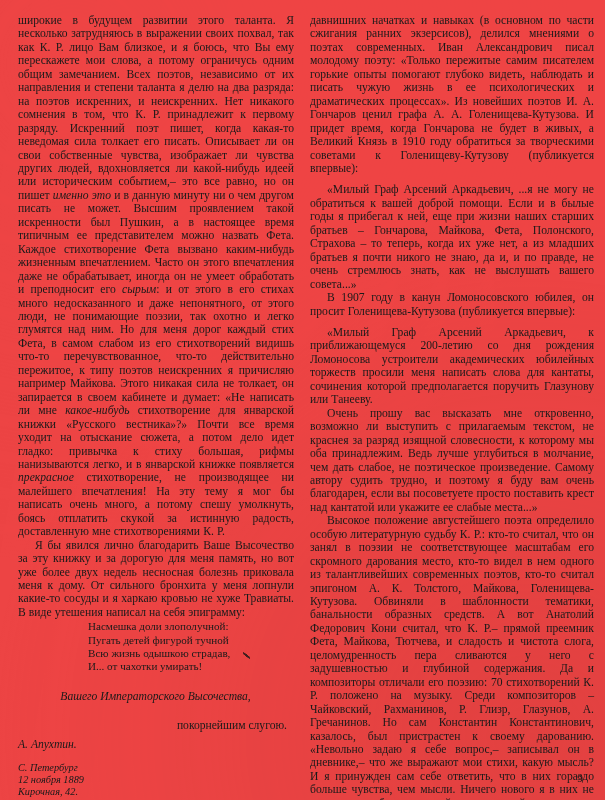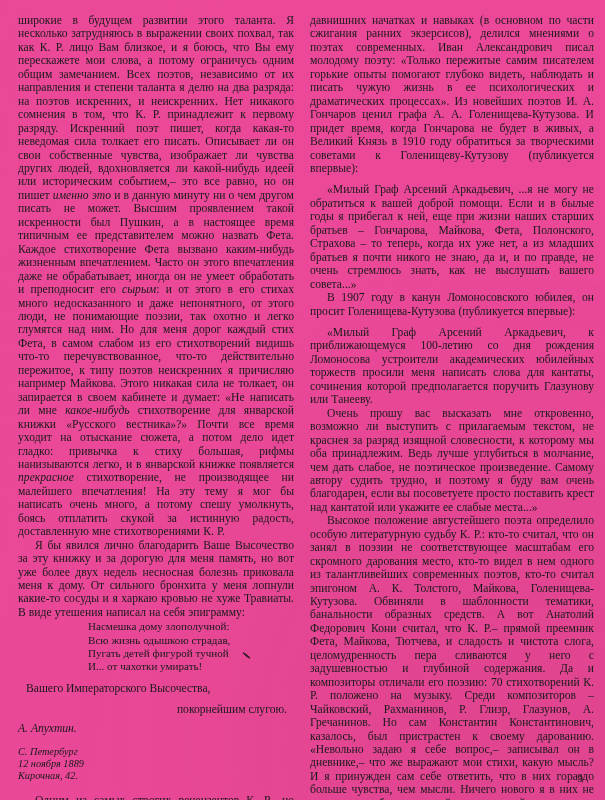--- a/index.html
+++ b/index.html
@@ -12,21 +12,21 @@
     height: 800px;
     background: #f3f2ef;
     font-family: "Liberation Serif", "DejaVu Serif", serif;
     color: #1a1a1a;
     overflow: hidden;
     position: relative;
   }
   #page {
     position: absolute;
     inset: 0;
-    background: #ec4899;
+    background: #ef4444;
   }
   
   #page::before {
     content: "";
     position: absolute;
     inset: 0;
     pointer-events: none;
     background:
       radial-gradient(circle at 12% 8%, rgba(255,255,255,0.55), rgba(255,255,255,0) 55%),
       radial-gradient(circle at 88% 92%, rgba(206,203,196,0.30), rgba(255,255,255,0) 60%),
@@ -76,25 +76,26 @@
     margin: 1px 0 0 0;
     padding-left: 70px;
     font-size: 11.1px;
     line-height: 13.3px;
     text-align: left;
   }
   .verse div { white-space: nowrap; }
 
   
   .closing-1 {
-    text-align: left;
+    text-align: center;
     font-size: 11.6px;
     line-height: 13.45px;
-    margin: 8px;
+    margin: 16px;
     padding-right: 1px;
+    font-style: italic;
   }
   .closing-2 {
     text-align: right;
     font-size: 11.6px;
     line-height: 13.45px;
     margin: 6px;
     padding-right: 1px;
   }
   .signature {
     text-align: left;
@@ -143,23 +144,23 @@
 
   <div class="columns">
 
     <div class="col left">
 
       <p class="noind">широкие в будущем развитии этого таланта. Я несколько затрудняюсь в выражении своих похвал, так как К. Р. лицо Вам близкое, и я боюсь, что Вы ему перескажете мои слова, а потому ограничусь одним общим замечанием. Всех поэтов, независимо от их направления и степени таланта я делю на два разряда: на поэтов искренних, и неискренних. Нет никакого сомнения в том, что К. Р. принадлежит к первому разряду. Искренний поэт пишет, когда какая-то неведомая сила толкает его писать. Описывает ли он свои собственные чувства, изображает ли чувства других людей, вдохновляется ли какой-нибудь идеей или историческим событием,– это все равно, но он пишет <span class="it">именно это</span> и в данную минуту ни о чем другом писать не может. Высшим проявлением такой искренности был Пушкин, а в настоящее время типичным ее представителем можно назвать Фета. Каждое стихотворение Фета вызвано каким-нибудь жизненным впечатлением. Часто он этого впечатления даже не обрабатывает, иногда он не умеет обработать и преподносит его <span class="it">сырым</span>: и от этого в его стихах много недосказанного и даже непонятного, от этого люди, не понимающие поэзии, так охотно и легко глумятся над ним. Но для меня дорог каждый стих Фета, в самом слабом из его стихотворений видишь что-то перечувствованное, что-то действительно пережитое, к типу поэтов неискренних я причисляю например Майкова. Этого никакая сила не толкает, он запирается в своем кабинете и думает: «Не написать ли мне <span class="it">какое-нибудь</span> стихотворение для январской книжки «Русского вестника»?» Почти все время уходит на отыскание сюжета, а потом дело идет гладко: привычка к стиху большая, рифмы нанизываются легко, и в январской книжке появляется <span class="it">прекрасное</span> стихотворение, не производящее ни малейшего впечатления! На эту тему я мог бы написать очень много, а потому спешу умолкнуть, боясь отплатить скукой за истинную радость, доставленную мне стихотворениями К. Р.</p>
 
       <p class="ind">Я бы явился лично благодарить Ваше Высочество за эту книжку и за дорогую для меня память, но вот уже более двух недель несносная болезнь приковала меня к дому. От сильного бронхита у меня лопнули какие-то сосуды и я харкаю кровью не хуже Травиаты. В виде утешения написал на себя эпиграмму:</p>
 
       <div class="verse">
-        <div>Насмешка дому злополучной:</div>
+        <div>Насмешка доли злополучной:</div>
+        <div>Пугать детей фигурой тучной</div>
         <div>Всю жизнь одышкою страдав,</div>
-        <div>Пугать детей фигурой тучной</div>
         <div>И... от чахотки умирать!</div>
       </div>
 
       <div class="closing-1">Вашего Императорского Высочества,</div>
       <div class="closing-2">покорнейшим слугою.</div>
       <div class="signature">А. Апухтин.</div>
 
       <div class="address">
         <div>С. Петербург</div>
         <div>12 ноября 1889</div>
@@ -169,21 +170,21 @@
       <p class="ind gap-before">Одним из самых строгих рецензентов К. Р., но самым дорогим для души поэта был Иван Александрович Гончаров. Их переписка началась, когда писателю было за семьдесят лет, а К. Р.– двадцать шесть. «Гончаров с добросовестностью профессионала-наставника разбирал присылаемые ему сборники и отдельные вещи, предостерегая от неумеренного подражания великим, вспоминал о своих</p>
     </div>
 
     <div class="col right">
       <p class="noind">давнишних начатках и навыках (в основном по части сжигания ранних экзерсисов), делился мнениями о поэтах современных. Иван Александрович писал молодому поэту: «Только пережитые самим писателем горькие опыты помогают глубоко видеть, наблюдать и писать чужую жизнь в ее психологических и драматических процессах». Из новейших поэтов И. А. Гончаров ценил графа А. А. Голенищева-Кутузова. И придет время, когда Гончарова не будет в живых, а Великий Князь в 1910 году обратиться за творческими советами к Голенищеву-Кутузову (публикуется впервые):</p>
 
       <p class="ind gap-before-sm">«Милый Граф Арсений Аркадьевич, ...я не могу не обратиться к вашей доброй помощи. Если и в былые годы я прибегал к ней, еще при жизни наших старших братьев – Гончарова, Майкова, Фета, Полонского, Страхова – то теперь, когда их уже нет, а из младших братьев я почти никого не знаю, да и, и по правде, не очень стремлюсь знать, как не выслушать вашего совета...»</p>
 
       <p class="ind">В 1907 году в канун Ломоносовского юбилея, он просит Голенищева-Кутузова (публикуется впервые):</p>
 
-      <p class="ind gap-before-sm">«Милый Граф Арсений Аркадьевич, к приближающемуся 100-летию со дня рождения Ломоносова устроители академических юбилейных торжеств просили меня написать слова для кантаты, сочинения которой предполагается поручить Глазунову или Танееву.</p>
+      <p class="ind gap-before-sm">«Милый Граф Арсений Аркадьевич, к приближающемуся 200-летию со дня рождения Ломоносова устроители академических юбилейных торжеств просили меня написать слова для кантаты, сочинения которой предполагается поручить Глазунову или Танееву.</p>
 
       <p class="ind">Очень прошу вас высказать мне откровенно, возможно ли выступить с прилагаемым текстом, не краснея за разряд изящной словесности, к которому мы оба принадлежим. Ведь лучше углубиться в молчание, чем дать слабое, не поэтическое произведение. Самому автору судить трудно, и поэтому я буду вам очень благодарен, если вы посоветуете просто поставить крест над кантатой или укажите ее слабые места...»</p>
 
       <p class="ind">Высокое положение августейшего поэта определило особую литературную судьбу К. Р.: кто-то считал, что он занял в поэзии не соответствующее масштабам его скромного дарования место, кто-то видел в нем одного из талантливейших современных поэтов, кто-то считал эпигоном А. К. Толстого, Майкова, Голенищева-Кутузова. Обвиняли в шаблонности тематики, банальности образных средств. А вот Анатолий Федорович Кони считал, что К. Р.– прямой преемник Фета, Майкова, Тютчева, и сладость и чистота слога, целомудренность пера сливаются у него с задушевностью и глубиной содержания. Да и композиторы отличали его поэзию: 70 стихотворений К. Р. положено на музыку. Среди композиторов – Чайковский, Рахманинов, Р. Глизр, Глазунов, А. Гречанинов. Но сам Константин Константинович, казалось, был пристрастен к своему дарованию. «Невольно задаю я себе вопрос,– записывал он в дневнике,– что же выражают мои стихи, какую мысль? И я принужден сам себе ответить, что в них гораздо больше чувства, чем мысли. Ничего нового я в них не высказал, глубоких мыслей в них не найти и вряд ли скажу я когда-нибудь что-либо более значительное. Сам я себя считаю даровитым и многого жду от себя, но кажется, это только самолюбие и я сойду в могилу заурядным стихотворцем. Ради своего рождения и положения я пользуюсь известностью, вниманием, даже расположением к моей Музе...» (10 августа 1888 г.)</p>
 
     </div>
   </div>
 
   <div class="speck"></div>
 

